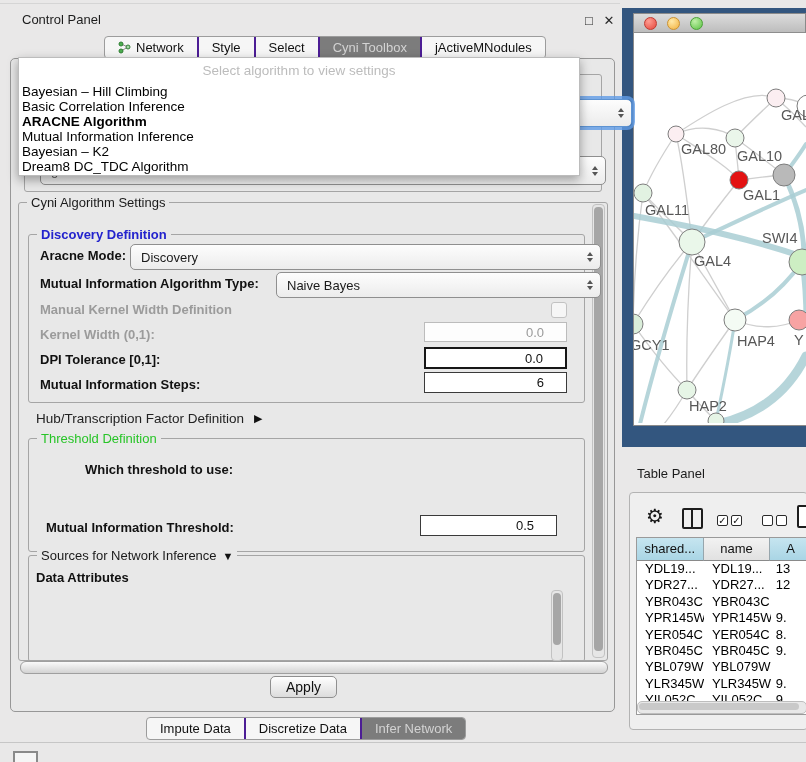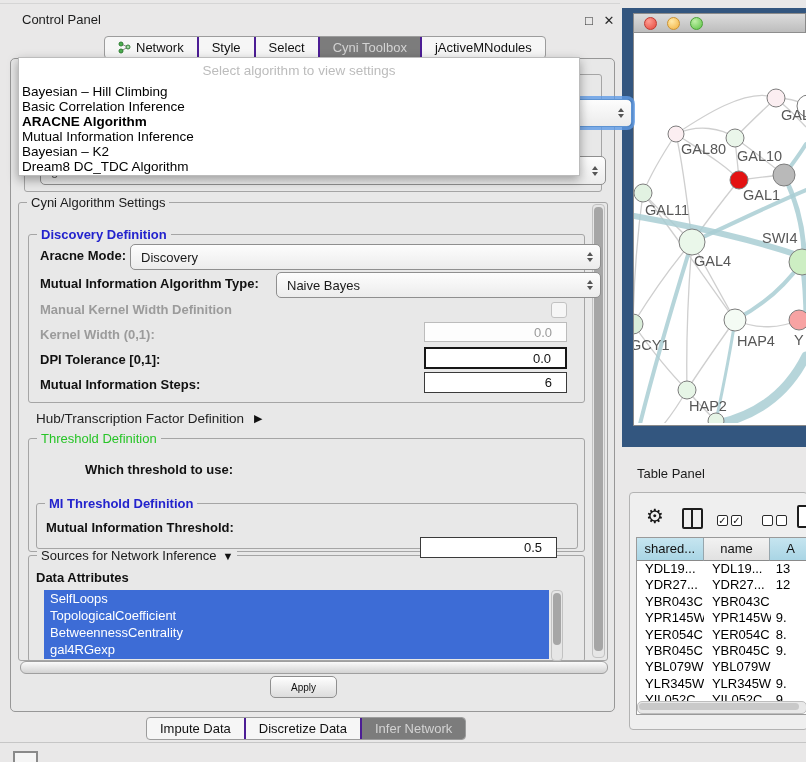--- a/index.html
+++ b/index.html
@@ -26,21 +26,21 @@
   .flabel.dis{color:#9b9b9b;}
   .combo{position:absolute;display:flex;align-items:center;background:linear-gradient(#fdfdfd,#ececec);
          border:1px solid #8f8f8f;border-radius:5px;font-size:13px;color:#1a1a1a;padding:0 22px 0 10px;}
   .combo .val{flex:1;overflow:hidden;white-space:nowrap;}
   .combo .arrows{position:absolute;right:7px;top:50%;transform:translateY(-50%);
                  display:flex;flex-direction:column;gap:2px;}
   .combo .arrows i{width:0;height:0;border-left:3.5px solid transparent;border-right:3.5px solid transparent;display:block;}
   .arr-up{border-bottom:4.5px solid #555;}
   .arr-down{border-top:4.5px solid #555;}
   .combo.focus{box-shadow:0 0 0 3px rgba(95,155,230,.8);border-color:#5d93d2;}
-  .numfield{position:absolute;text-align:right;font-size:13px;padding:1px 14px;border:1px solid #9a9a9a;
+  .numfield{position:absolute;text-align:right;font-size:13px;padding:1px 22px;border:1px solid #9a9a9a;
             background:#fff;font-family:inherit;color:#111;box-sizing:border-box;outline:none;}
   .numfield.dis{color:#9a9a9a;border-color:#bcbcbc;background:#fdfdfd;}
   .numfield.strong{border:2px solid #161616;}
   .numfield.medium{border:1px solid #3a3a3a;}
   .checkbox{position:absolute;width:14px;height:14px;border:1px solid #c2c2c2;border-radius:3px;background:#f6f6f6;}
   .popup{position:absolute;left:18px;top:57px;width:560px;height:117px;background:#fff;
          border:1px solid #bcbcbc;box-shadow:0 4px 10px rgba(0,0,0,.35);z-index:40;}
   .popup .ph{height:26px;line-height:26px;text-align:center;color:#bcbcbc;font-size:13.5px;}
   .opt{height:15px;line-height:15px;padding-left:3px;font-size:13.5px;color:#000;white-space:nowrap;cursor:pointer;}
   .opt.sel{font-weight:bold;}
@@ -48,21 +48,21 @@
            font-size:13.5px;color:#222;z-index:6;}
   .tri{font-size:11px;color:#111;}
   .attrlist{position:absolute;left:44px;top:590px;width:505px;height:69px;background:#3d6cd6;
             overflow:hidden;z-index:6;}
   .attr-item{height:17px;line-height:17px;color:#fff;padding-left:6px;font-size:13px;white-space:nowrap;}
   .vscroll{position:absolute;background:#e6e6e6;border:1px solid #c2c2c2;border-radius:4px;}
   .vthumb{position:absolute;left:1px;right:1px;background:#a6a6a6;border-radius:4px;}
   .hscroll-thumb{position:absolute;border:1px solid #9f9f9f;border-radius:6px;
                  background:linear-gradient(#fafafa,#d3d3d3);}
   .applybtn{position:absolute;left:270px;top:676px;width:67px;height:22px;border:1px solid #8f8f8f;
-            border-radius:5px;background:linear-gradient(#fefefe,#dcdcdc);font-size:10px;
+            border-radius:5px;background:linear-gradient(#fefefe,#dcdcdc);font-size:14px;
             font-family:inherit;color:#111;cursor:pointer;}
   .divider{position:absolute;left:0;top:742px;width:806px;height:1px;background:#c6c6c6;}
   .corner-icon{position:absolute;left:13px;top:751px;width:21px;height:14px;border:2px solid #8a8a8a;background:#f5f5f5;}
   
   .netframe{position:absolute;left:622px;top:8px;width:184px;height:439px;background:#33567f;}
   .netwin{position:absolute;left:633px;top:13px;width:173px;height:411px;background:#fff;border:1px solid #8a8a8a;}
   .titlebar{position:absolute;left:633px;top:13px;width:173px;height:20px;
             background:linear-gradient(#dcdcdc,#bdbdbd);border:1px solid #8a8a8a;border-bottom:1px solid #8e8e8e;box-sizing:border-box;}
   .tl{position:absolute;top:17px;width:13px;height:13px;border-radius:50%;box-sizing:border-box;}
   .tl.red{left:644px;background:radial-gradient(circle at 35% 30%,#ff9d92,#e4473c);border:1px solid #c03a31;}
@@ -206,41 +206,30 @@
     <span>Hub/Transcription Factor Definition</span>
     <span class="tri">▶</span>
   </div>
 
   <div class="gbox" style="left:28px;top:438px;width:555px;height:112px;z-index:5;">
     <span class="gtitle green">
         <span>Threshold Definition</span>
       </span>
   </div>
   <div class="flabel" style="left:85px;top:462px;z-index:6;">Which threshold to use:</div>
-  <div class="gbox" style="left:36px;top:503px;width:540px;height:44px;z-index:6;">
-    <span class="gtitle blue">
-        <span>MI Threshold Definition</span>
-      </span>
-  </div>
   <div class="flabel" style="left:46px;top:520px;z-index:7;">Mutual Information Threshold:</div>
-  <input class="numfield medium" style="left: 420px; top: 537px; width: 137px; height: 21px; z-index: 7;" readonly="" value="0.5">
+  <input class="numfield medium" style="left: 420px; top: 515px; width: 137px; height: 21px; z-index: 7;" readonly="" value="0.5">
 
   <div class="gbox" style="left:28px;top:555px;width:555px;height:105px;z-index:5;">
     <span class="gtitle">
       <span>Sources for Network Inference</span>
       <span class="tri">▼</span>
     </span>
   </div>
   <div class="flabel" style="left:36px;top:570px;z-index:6;">Data Attributes</div>
-  <div class="attrlist">
-      <div class="attr-item">SelfLoops</div>
-      <div class="attr-item">TopologicalCoefficient</div>
-      <div class="attr-item">BetweennessCentrality</div>
-      <div class="attr-item">gal4RGexp</div>
-    </div>
   <div class="vscroll" style="left:551px;top:590px;width:10px;height:69px;z-index:6;">
     <div class="vthumb" style="top:2px;height:52px;"></div>
   </div>
 
   <div class="hscroll-thumb" style="left:20px;top:661px;width:586px;height:11px;z-index:6;"></div>
 
   <button class="applybtn">Apply</button>
 
   <div class="tabbar" style="left:146px;top:717px;">
       <div class="tab">

